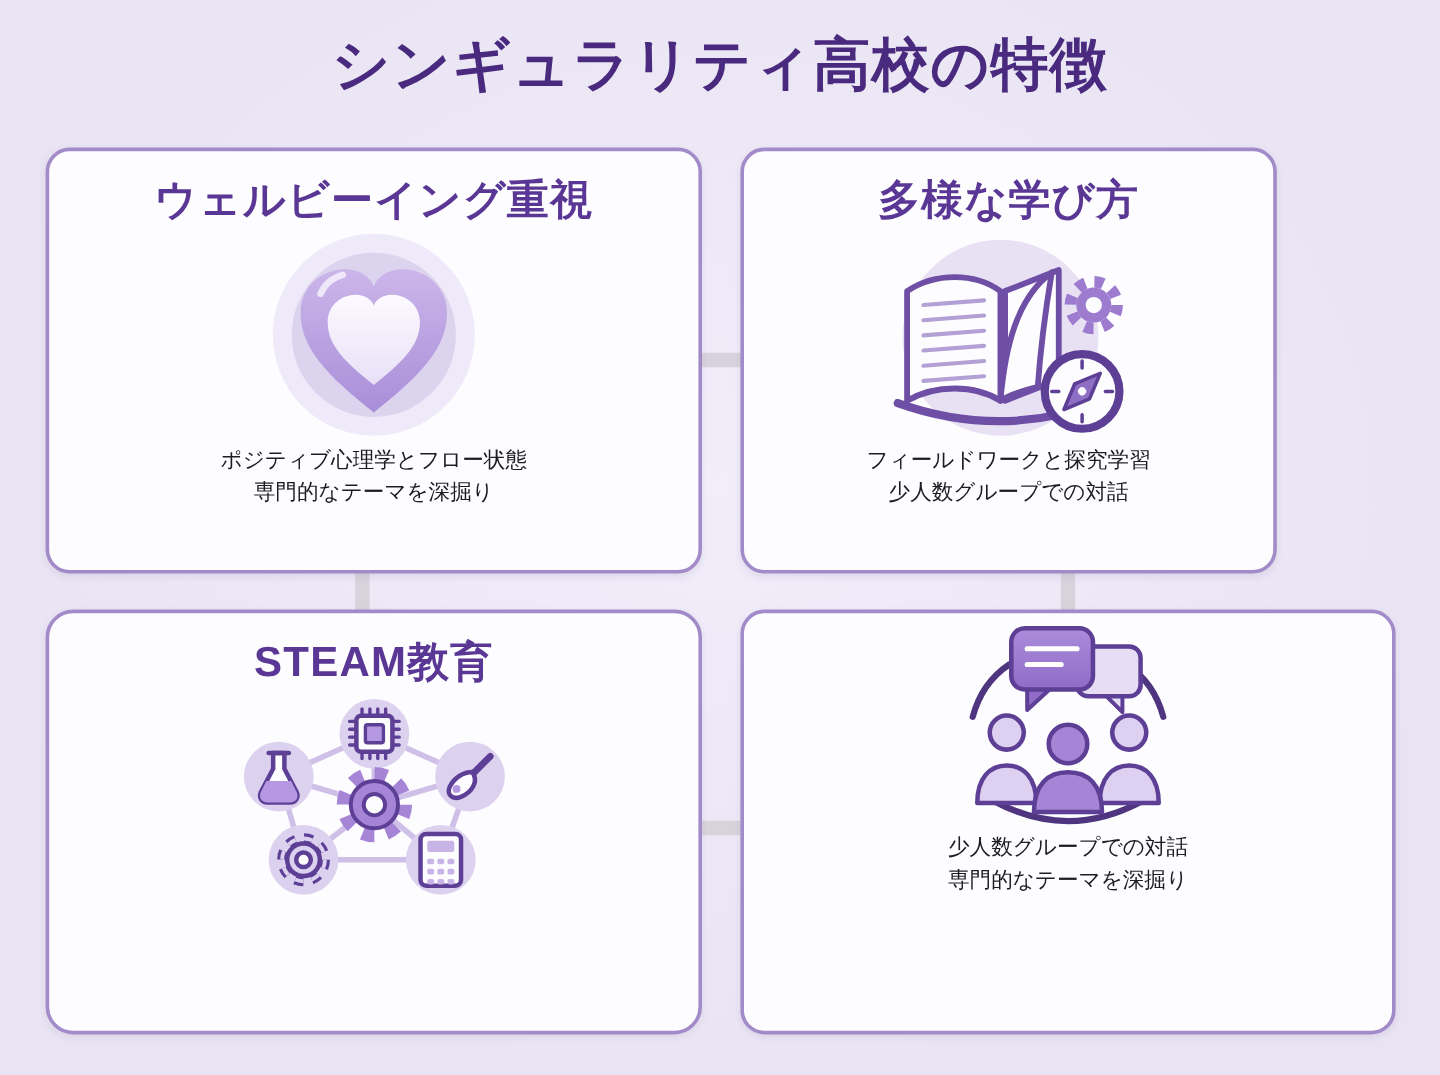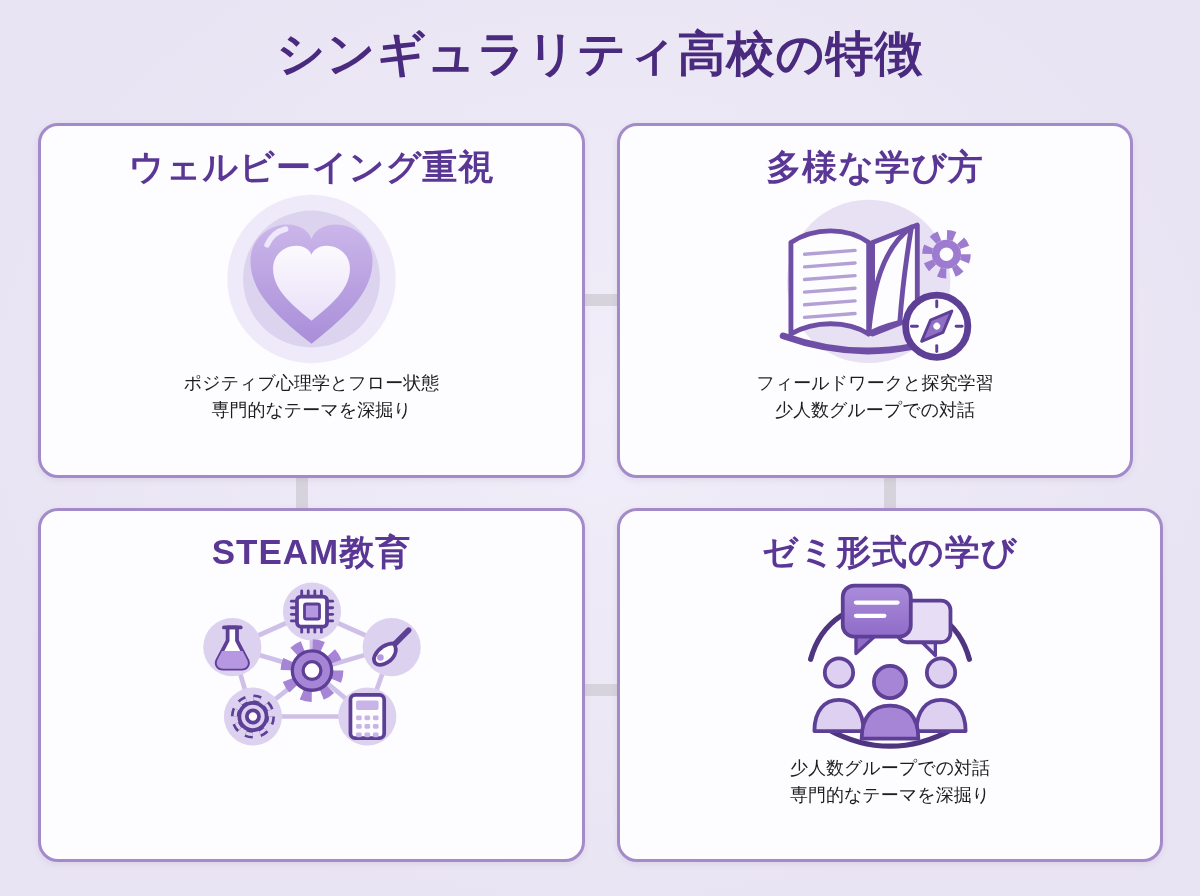--- a/index.html
+++ b/index.html
@@ -23,22 +23,22 @@
   .card{
     position:absolute;
     background:#fdfcff;
     border:3px solid #a38bc9;
     border-radius:20px;
     box-shadow:0 2px 6px rgba(90,70,130,.10);
     display:flex;flex-direction:column;align-items:center;
     box-sizing:border-box;
   }
   .card-tl{left:38px;top:123px;width:547px;height:355px;}
-  .card-tr{left:617px;top:123px;width:516px;height:355px;}
-  .card-bl{left:38px;top:508px;width:547px;height:354px;}
+  .card-tr{left:617px;top:123px;width:447px;height:355px;}
+  .card-bl{left:38px;top:508px;width:547px;height:354px;border-radius:23px;}
   .card-br{left:617px;top:508px;width:546px;height:354px;}
   .card-title{
     margin-top:20px;
     font-size:35px;font-weight:800;color:#5a3795;
     letter-spacing:1px;text-align:left;line-height:1.2;
   }
   .icon-box{
     height:178px;display:flex;align-items:center;justify-content:center;
     margin-top:2px;
   }
@@ -221,21 +221,20 @@
         <g>
           <circle cx="125" cy="103" r="27" fill="none" stroke="#a685d6" stroke-width="13" stroke-dasharray="10.6 10.6"></circle>
           <circle cx="125" cy="103" r="21" fill="#a685d6" stroke="#5d3f96" stroke-width="3.5"></circle>
           <circle cx="125" cy="103" r="9.5" fill="#fdfcff" stroke="#5d3f96" stroke-width="3.5"></circle>
         </g>
       </svg>
     </div>
   </div>
 
   <div class="card card-br">
-    <div class="card-title">ゼミ形式の学び</div>
     <div class="icon-box">
       <svg width="190" height="172" viewBox="0 0 200 182">
         <defs>
           <linearGradient id="bubG" x1="0" y1="0" x2="0" y2="1">
             <stop offset="0" stop-color="#ab8cda"></stop>
               <stop offset="1" stop-color="#8f6cc8"></stop>
           </linearGradient>
         </defs>
 
         <g stroke="#4f357f" stroke-width="5.5" fill="none" stroke-linecap="round">

